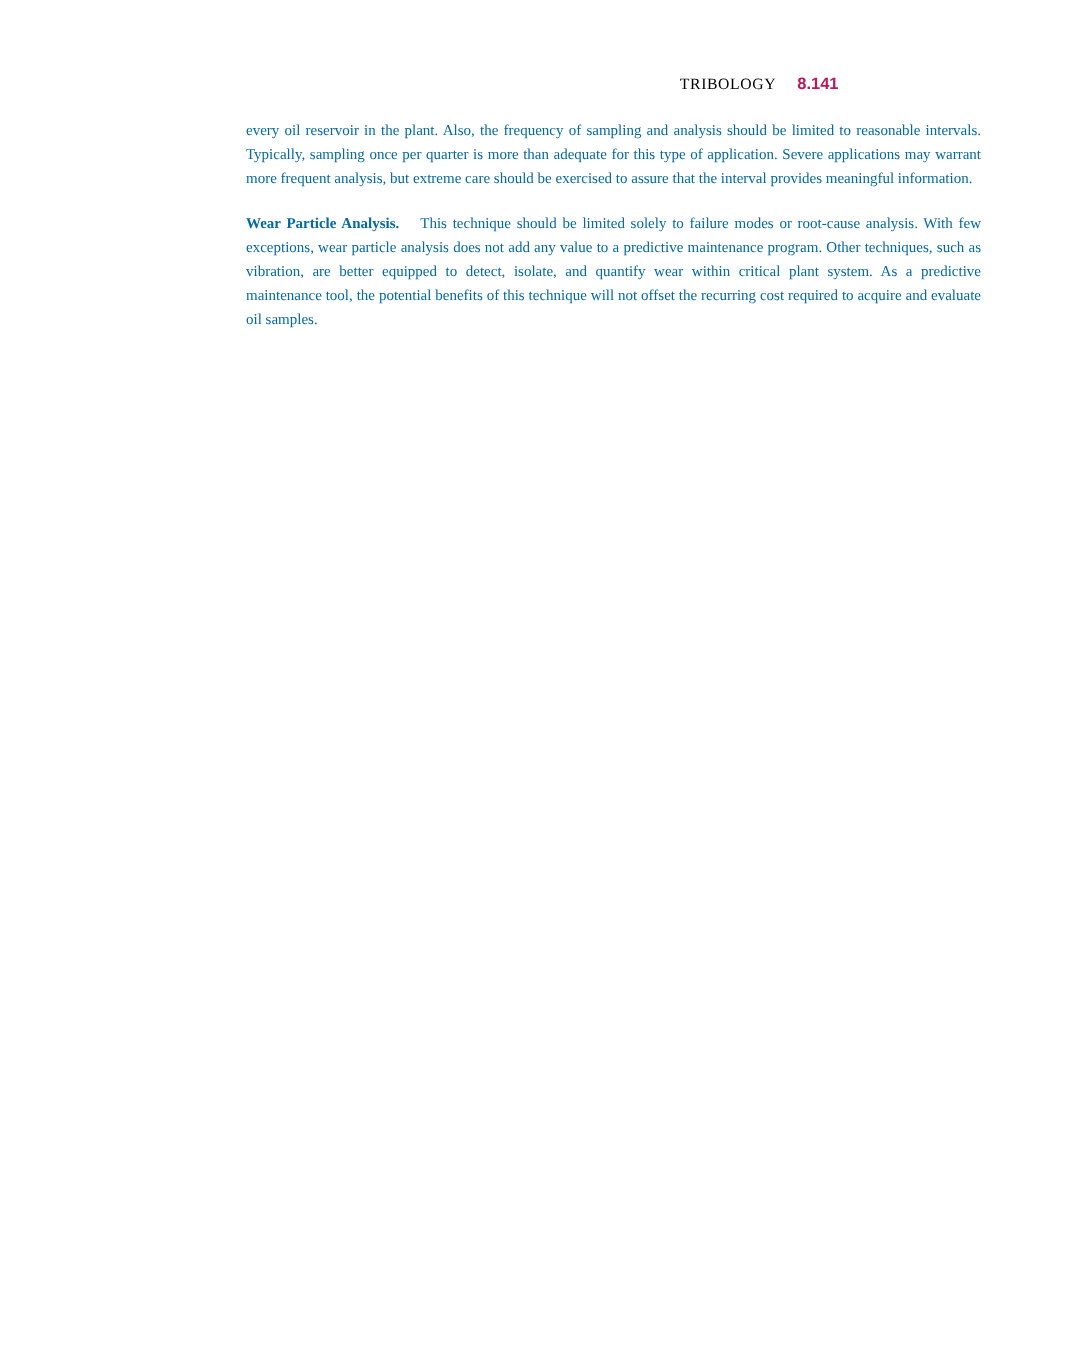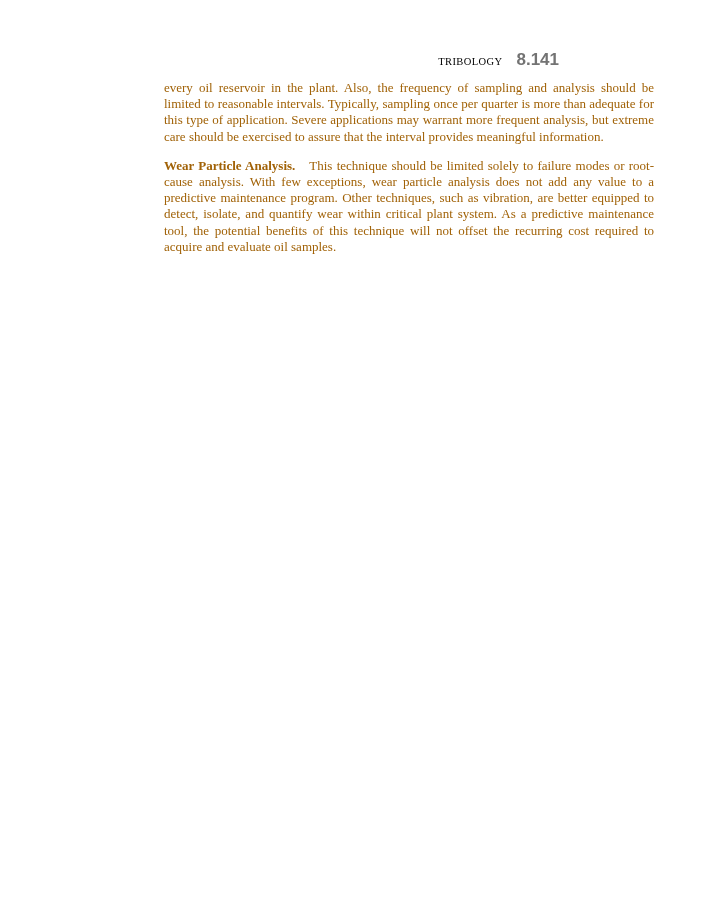--- a/index.html
+++ b/index.html
@@ -29,37 +29,37 @@
     gap: 14px;
   }
   .running-head .chapter-name {
     font-family: "Liberation Serif", serif;
     font-size: 10.5px;
     letter-spacing: 0.4px;
     color: #000;
   }
   .running-head .page-number {
     font-family: "Liberation Sans", sans-serif;
-    font-size: 17px;
+    font-size: 11px;
     font-weight: bold;
-    color: #737373;
+    color: #be185d;
   }
   .content {
     position: absolute;
     top: 80px;
     left: 164px;
     width: 490px;
   }
   p.body-par {
     margin: 0 0 13px 0;
-    font-size: 13px;
+    font-size: 10px;
     line-height: 16.2px;
     text-align: justify;
     text-justify: inter-word;
-    color: #a16207;
+    color: #0369a1;
   }
   p.body-par:last-child {
     margin-bottom: 0;
   }
   .run-in-head {
     font-weight: bold;
   }
   .run-in-gap {
     display: inline-block;
     width: 14px;

